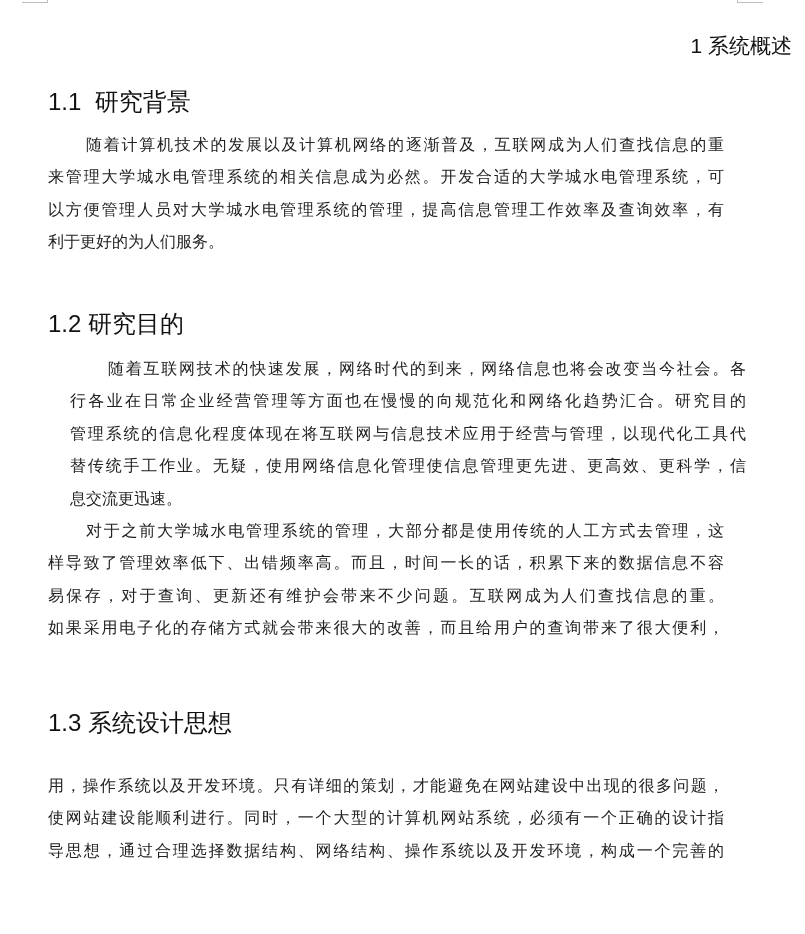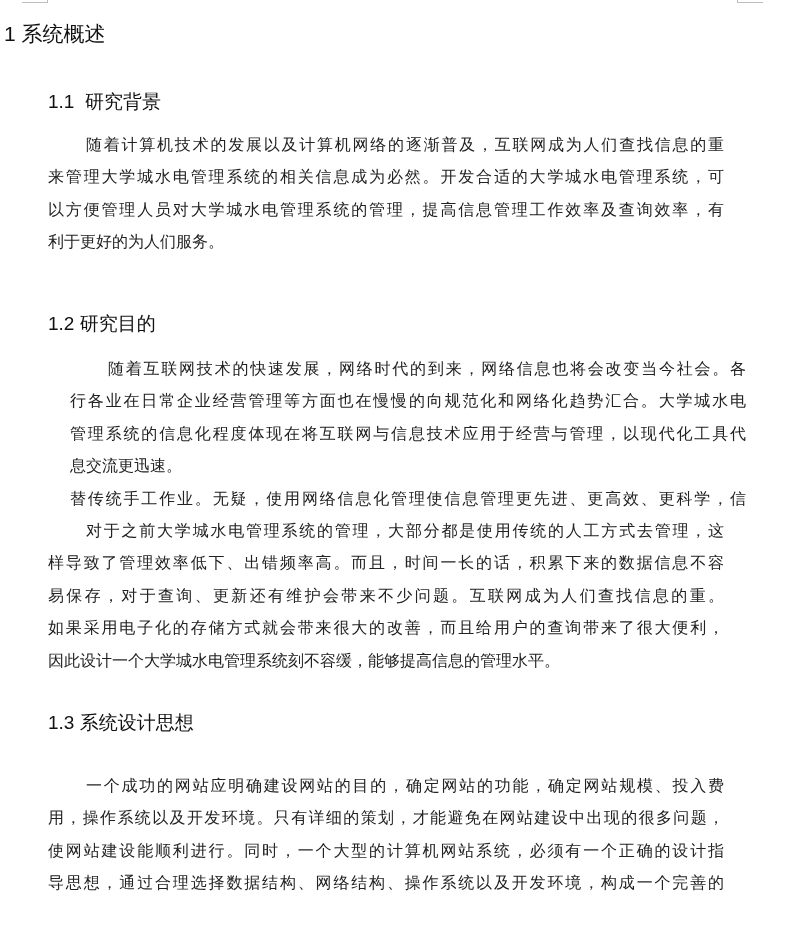--- a/index.html
+++ b/index.html
@@ -39,35 +39,35 @@
       position: absolute;
       left: 48px;
       top: 0;
       width: 676px;
     }
     .chapter-title {
       position: absolute;
       left: 0;
       width: 776px;
       top: 16px;
-      margin: 4px;
-      text-align: left;
+      margin: 16px;
+      text-align: right;
       font-family: "Liberation Sans", "DejaVu Sans", sans-serif;
       font-weight: normal;
       font-size: 21px;
       line-height: 28px;
       color: #111;
     }
     .section-heading {
       position: absolute;
       left: 0;
       margin: 0;
       font-family: "Liberation Sans", "DejaVu Sans", sans-serif;
       font-weight: normal;
-      font-size: 19px;
+      font-size: 24px;
       line-height: 24px;
       color: #111;
       white-space: pre;
     }
     .para {
       position: absolute;
       left: 0;
       width: 676px;
       margin: 0;
       font-family: "DejaVu Serif", "Liberation Serif", serif;
@@ -103,34 +103,32 @@
   <p class="para" style="top:129px;">
     <span class="line first">随着计算机技术的发展以及计算机网络的逐渐普及，互联网成为人们查找信息的重</span>
     <span class="line">来管理大学城水电管理系统的相关信息成为必然。开发合适的大学城水电管理系统，可</span>
     <span class="line">以方便管理人员对大学城水电管理系统的管理，提高信息管理工作效率及查询效率，有</span>
     <span class="line last">利于更好的为人们服务。</span>
   </p>
 
   <h2 class="section-heading" style="top:312px;">1.2 研究目的</h2>
   <p class="para" style="top:353px;margin-left:22px;">
     <span class="line first">随着互联网技术的快速发展，网络时代的到来，网络信息也将会改变当今社会。各</span>
-    <span class="line">行各业在日常企业经营管理等方面也在慢慢的向规范化和网络化趋势汇合。大学城水电</span>
+    <span class="line">行各业在日常企业经营管理等方面也在慢慢的向规范化和网络化趋势汇合。研究目的</span>
     <span class="line">管理系统的信息化程度体现在将互联网与信息技术应用于经营与管理，以现代化工具代</span>
+    <span class="line">替传统手工作业。无疑，使用网络信息化管理使信息管理更先进、更高效、更科学，信</span>
     <span class="line last">息交流更迅速。</span>
-    <span class="line">替传统手工作业。无疑，使用网络信息化管理使信息管理更先进、更高效、更科学，信</span>
   </p>
   <p class="para" style="top:515px;">
     <span class="line first">对于之前大学城水电管理系统的管理，大部分都是使用传统的人工方式去管理，这</span>
     <span class="line">样导致了管理效率低下、出错频率高。而且，时间一长的话，积累下来的数据信息不容</span>
     <span class="line">易保存，对于查询、更新还有维护会带来不少问题。互联网成为人们查找信息的重。</span>
     <span class="line">如果采用电子化的存储方式就会带来很大的改善，而且给用户的查询带来了很大便利，</span>
-    <span class="line last">因此设计一个大学城水电管理系统刻不容缓，能够提高信息的管理水平。</span>
   </p>
 
   <h2 class="section-heading" style="top:711px;">1.3 系统设计思想</h2>
   <p class="para" style="top:770px;">
-    <span class="line first">一个成功的网站应明确建设网站的目的，确定网站的功能，确定网站规模、投入费</span>
     <span class="line">用，操作系统以及开发环境。只有详细的策划，才能避免在网站建设中出现的很多问题，</span>
     <span class="line">使网站建设能顺利进行。同时，一个大型的计算机网站系统，必须有一个正确的设计指</span>
     <span class="line">导思想，通过合理选择数据结构、网络结构、操作系统以及开发环境，构成一个完善的</span>
   </p>
 
 </div>
 
 </body></html>

